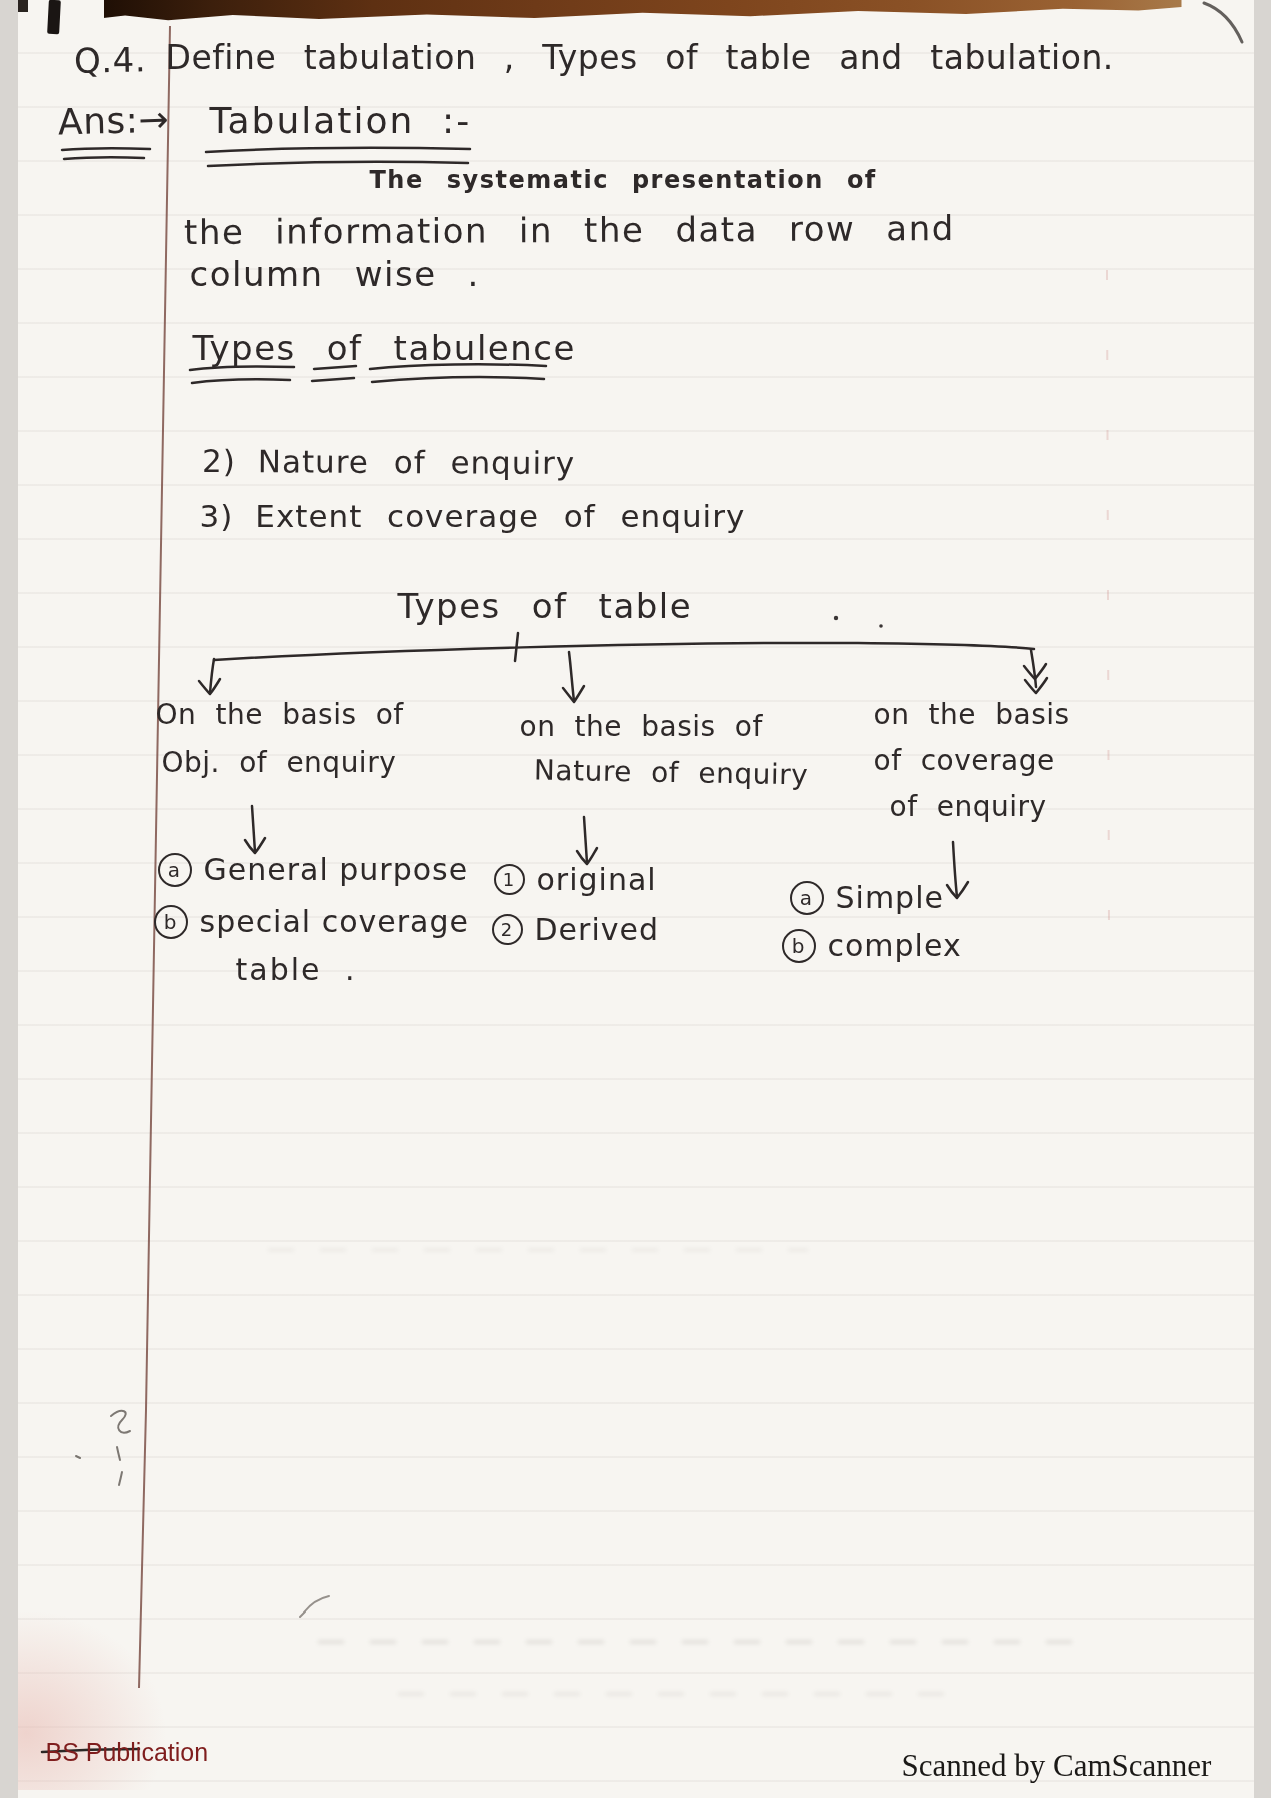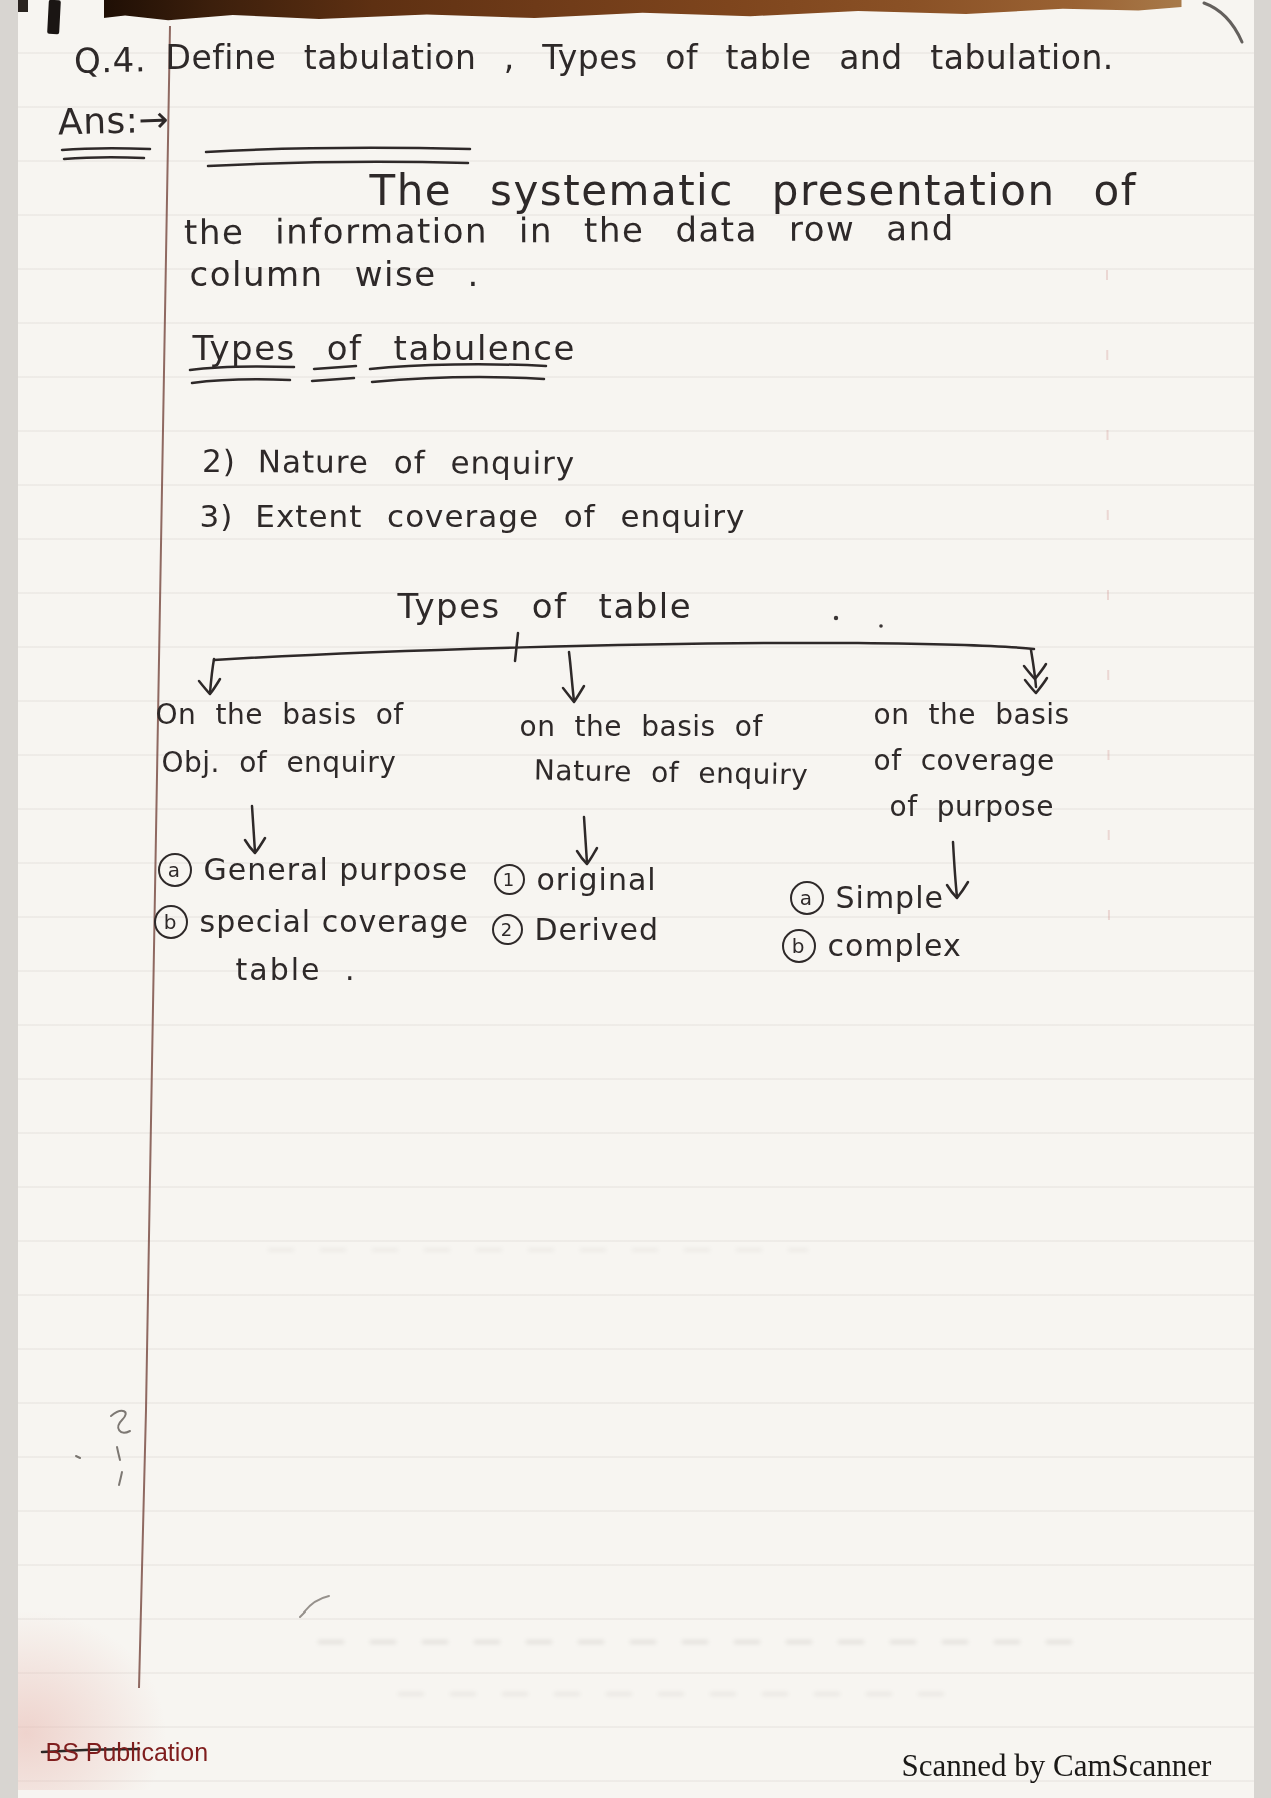--- a/index.html
+++ b/index.html
@@ -17,21 +17,21 @@
     content:"";position:absolute;inset:0;
     background:repeating-linear-gradient(to bottom,
       transparent 0 52px, rgba(160,150,145,0.10) 52px 54px);
     pointer-events:none;
   }
   .hw{position:absolute;white-space:nowrap;letter-spacing:.5px;word-spacing:.4em;}
   .q-label{left:56px;top:40px;font-size:34px;transform:rotate(-1deg);}
   .q-text{left:148px;top:38px;font-size:33px;word-spacing:.5em;}
   .ans-label{left:40px;top:100px;font-size:36px;transform:rotate(-1.5deg);}
   .sec-heading{left:192px;top:100px;font-size:36px;letter-spacing:2px;}
-  .p1{left:352px;top:166px;font-size:42px;letter-spacing:1.5px;word-spacing:.55em;}
+  .p1{left:352px;top:166px;font-size:24px;letter-spacing:1.5px;word-spacing:.55em;font-weight:bold;}
   .p2{left:166px;top:210px;font-size:34px;letter-spacing:1.5px;word-spacing:.55em;transform:rotate(-.3deg);}
   .p3{left:172px;top:254px;font-size:34px;letter-spacing:1.5px;word-spacing:.55em;}
   .types-heading{left:175px;top:328px;font-size:34px;letter-spacing:1.5px;word-spacing:.55em;}
   .list-item{position:absolute;font-size:31px;letter-spacing:1px;word-spacing:.45em;white-space:nowrap;}
   .list-item .num{display:inline-block;margin-right:22px;}
   .li-1{left:186px;top:392px;}
   .li-2{left:184px;top:444px;transform:rotate(.3deg);}
   .li-3{left:182px;top:498px;}
   .diag-title{left:380px;top:586px;font-size:34px;letter-spacing:1.5px;word-spacing:.55em;}
   .branch-line{position:absolute;font-size:28px;letter-spacing:.5px;word-spacing:.35em;white-space:nowrap;}
@@ -169,20 +169,21 @@
 
     <path d="M24,1752 C56,1750 88,1749 121,1749" stroke="#2a2725" stroke-width="2.5" fill="none" stroke-linecap="round"></path>
 
     <path d="M1089,270 L1091,930" stroke="rgba(195,110,105,.22)" stroke-width="2" stroke-dasharray="10 70" fill="none"></path>
   </svg>
 
   <div class="hw q-label">Q.4.</div>
   <div class="hw q-text">Define tabulation , Types of table and tabulation.</div>
 
   <div class="hw ans-label">Ans:→</div>
+  <div class="hw sec-heading">Tabulation :-</div>
 
   <div class="hw p1">The systematic presentation of</div>
   <div class="hw p2">the information in the data row and</div>
   <div class="hw p3">column wise .</div>
 
   <div class="hw types-heading">Types of tabulence</div>
 
   <div class="list-item li-2">
     <span class="num">2)</span><span>Nature of enquiry</span>
   </div>
@@ -193,21 +194,21 @@
   <div class="hw diag-title">Types of table</div>
 
   <div class="branch-line b1-l1">On the basis of</div>
   <div class="branch-line b1-l2">Obj. of enquiry</div>
 
   <div class="branch-line b2-l1">on the basis of</div>
   <div class="branch-line b2-l2">Nature of enquiry</div>
 
   <div class="branch-line b3-l1">on the basis</div>
   <div class="branch-line b3-l2">of coverage</div>
-  <div class="branch-line b3-l3">of purpose</div>
+  <div class="branch-line b3-l3">of enquiry</div>
 
   <div class="item-row b1-i1">
     <span class="marker">a</span>
       <span>General purpose</span>
   </div>
   <div class="item-row b1-i2">
     <span class="marker">b</span>
       <span>special coverage</span>
   </div>
   <div class="hw b1-note">table .</div>

